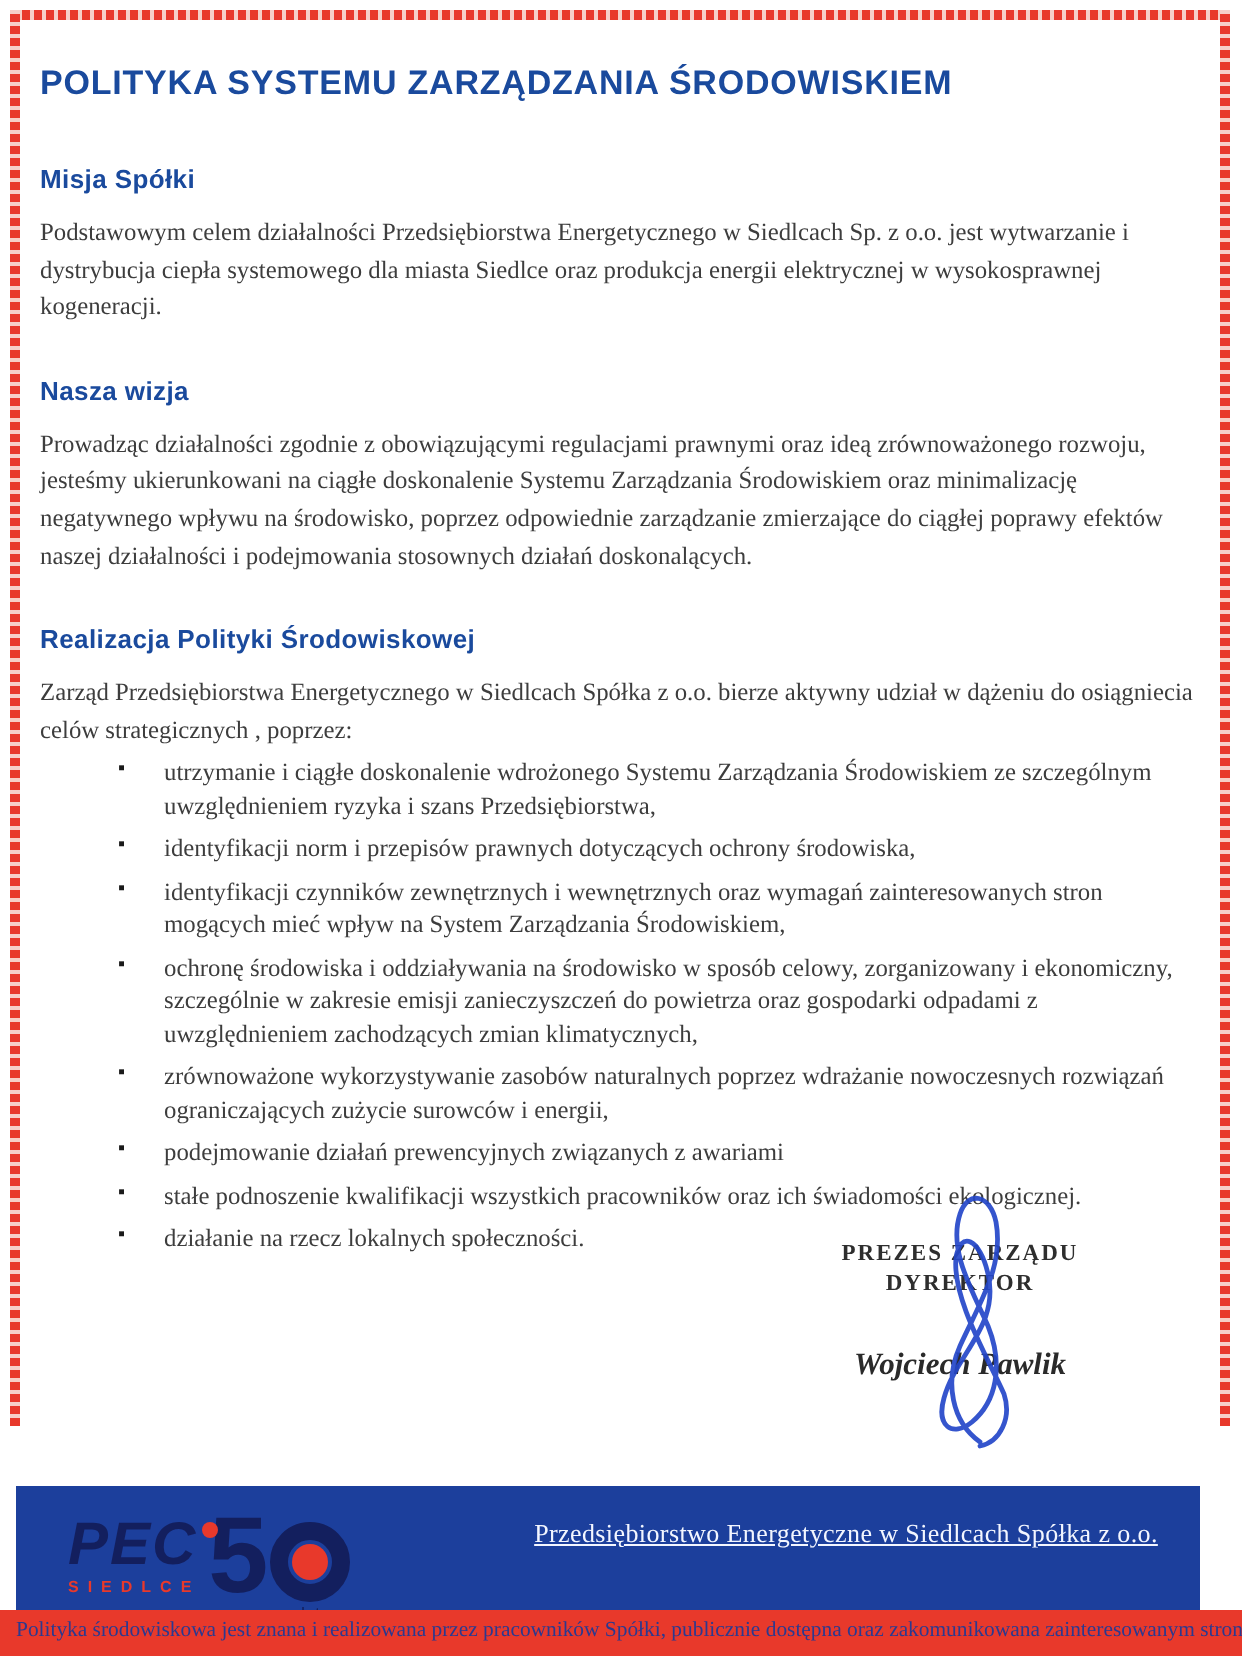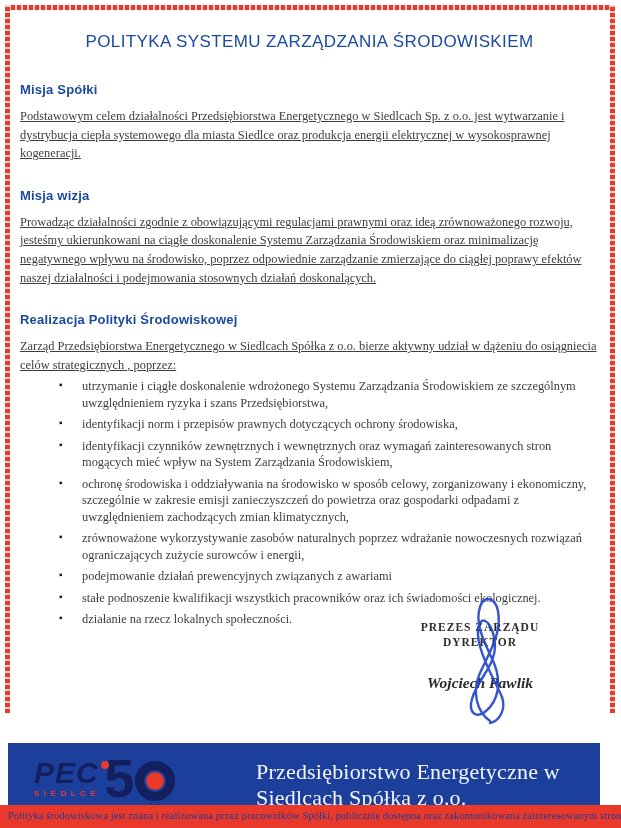--- a/index.html
+++ b/index.html
@@ -10,28 +10,28 @@
   
   .b-top  { position:absolute; left:5px; right:6px; top:5px; height:5px;
             background:repeating-linear-gradient(90deg,#e8392b 0 4px,#f6cfc7 4px 6px); }
   .b-left { position:absolute; left:5px; top:5px; width:5px; height:708px;
             background:repeating-linear-gradient(0deg,#e8392b 0 4px,#f6cfc7 4px 6px); }
   .b-right{ position:absolute; right:6px; top:5px; width:5px; height:708px;
             background:repeating-linear-gradient(0deg,#e8392b 0 4px,#f6cfc7 4px 6px); }
 
   .content { position:absolute; left:20px; right:22px; top:22px; }
   .doc-title {
-    margin:10px 0 0; text-align:center; color:#1a4a9d;
-    font-family:"Liberation Sans", sans-serif; font-weight:400; font-size:17px; letter-spacing:.4px;
+    margin:10px 0 0; color:#1a4a9d;
+    font-family:"Liberation Sans", sans-serif; font-weight:700; font-size:17px; letter-spacing:.4px;
   }
   .sec-heading {
     margin:25px 0 10px; color:#1a4a9d;
     font-family:"Liberation Sans", sans-serif; font-weight:700; font-size:13px; letter-spacing:.2px;
   }
-  .body-par { margin:0 0 4px; font-size:12.4px; line-height:1.5; color:#3d3d3d;text-decoration:underline; }
+  .body-par { margin:0 0 4px; font-size:12.4px; line-height:1.5; color:#3d3d3d; }
   ul.policy-list { margin:4px 0 0; padding:0 6px 0 62px; list-style:none; }
   ul.policy-list li {
     position:relative; font-size:12.4px; line-height:1.35; color:#3d3d3d; margin:0 0 4.5px;
   }
   ul.policy-list li::before {
     content:"▪"; position:absolute; left:-23px; top:0; font-size:10px; color:#1a1a1a;
   }
 
   
   .signature { position:absolute; left:375px; top:620px; width:210px; text-align:center; color:#2e2e2e; }
@@ -51,22 +51,22 @@
   .logo-city { margin-top:2px; font-family:"Liberation Sans", sans-serif; font-weight:700;
                font-size:8px; letter-spacing:4.5px; color:#e8392b; }
   .logo-50   { display:flex; align-items:flex-start; margin-left:4px; }
   .logo-5    { font-family:"Liberation Sans", sans-serif; font-weight:900; font-size:54px;
                line-height:50px; color:#131f5e; }
   .logo-0wrap{ position:relative; margin-left:1px; top:8px; text-align:center; }
   .logo-0    { width:22px; height:22px; border:9px solid #131f5e; border-radius:50%;
                display:flex; align-items:center; justify-content:center; }
   .logo-0 .zero-dot { width:18px; height:18px; border-radius:50%; background:#e8392b; }
   .logo-lat  { margin-top:1px; font-family:"Liberation Sans", sans-serif; font-size:9px; color:#131f5e; }
-  .company   { position:absolute; left:248px; right:10px; top:16px; text-align:left;
-               color:#f3f6ff; font-size:22px; letter-spacing:.2px; }
+  .company   { position:absolute; left:248px; right:10px; top:16px; text-align:center;
+               color:#f3f6ff; font-size:13px; letter-spacing:.2px;text-decoration:underline; }
   .addr      { position:absolute; right:14px; top:44px; text-align:right;
                color:#a9bce4; font-size:11px; line-height:15px; }
 
   
   .strip { position:absolute; left:0; right:0; bottom:0; height:23px; background:#e8392b; }
   .strip-text { padding:4px 4px 0 8px; font-size:10.7px; color:#2b3990; white-space:nowrap; }
 </style>
 </head>
 <body>
 
@@ -75,21 +75,21 @@
   <div class="b-top"></div>
   <div class="b-left"></div>
   <div class="b-right"></div>
 
   <div class="content">
     <h1 class="doc-title">POLITYKA SYSTEMU ZARZĄDZANIA ŚRODOWISKIEM</h1>
 
     <h2 class="sec-heading" style="margin-top:30px">Misja Spółki</h2>
     <p class="body-par">Podstawowym celem działalności Przedsiębiorstwa Energetycznego w Siedlcach Sp. z o.o. jest wytwarzanie i dystrybucja ciepła systemowego dla miasta Siedlce oraz produkcja energii elektrycznej w wysokosprawnej kogeneracji.</p>
 
-    <h2 class="sec-heading">Misja wizja</h2>
+    <h2 class="sec-heading">Nasza wizja</h2>
     <p class="body-par">Prowadząc działalności zgodnie z obowiązującymi regulacjami prawnymi oraz ideą zrównoważonego rozwoju, jesteśmy ukierunkowani na  ciągłe doskonalenie Systemu Zarządzania Środowiskiem oraz minimalizację negatywnego wpływu na środowisko, poprzez odpowiednie zarządzanie zmierzające do ciągłej poprawy efektów naszej działalności i podejmowania stosownych działań doskonalących.</p>
 
     <h2 class="sec-heading">Realizacja Polityki Środowiskowej</h2>
     <p class="body-par">Zarząd Przedsiębiorstwa Energetycznego w Siedlcach Spółka z o.o. bierze aktywny udział w dążeniu do osiągniecia celów strategicznych , poprzez:</p>
 
     <ul class="policy-list">
       <li>utrzymanie i ciągłe doskonalenie wdrożonego Systemu Zarządzania Środowiskiem ze szczególnym uwzględnieniem ryzyka i szans Przedsiębiorstwa,</li>
       <li>identyfikacji norm i przepisów prawnych dotyczących ochrony środowiska,</li>
       <li>identyfikacji czynników zewnętrznych i wewnętrznych oraz wymagań zainteresowanych stron mogących mieć wpływ na System Zarządzania Środowiskiem,</li>
       <li>ochronę środowiska i oddziaływania na środowisko w sposób celowy, zorganizowany i ekonomiczny, szczególnie w zakresie emisji zanieczyszczeń do powietrza oraz gospodarki odpadami z uwzględnieniem zachodzących zmian klimatycznych,</li>

